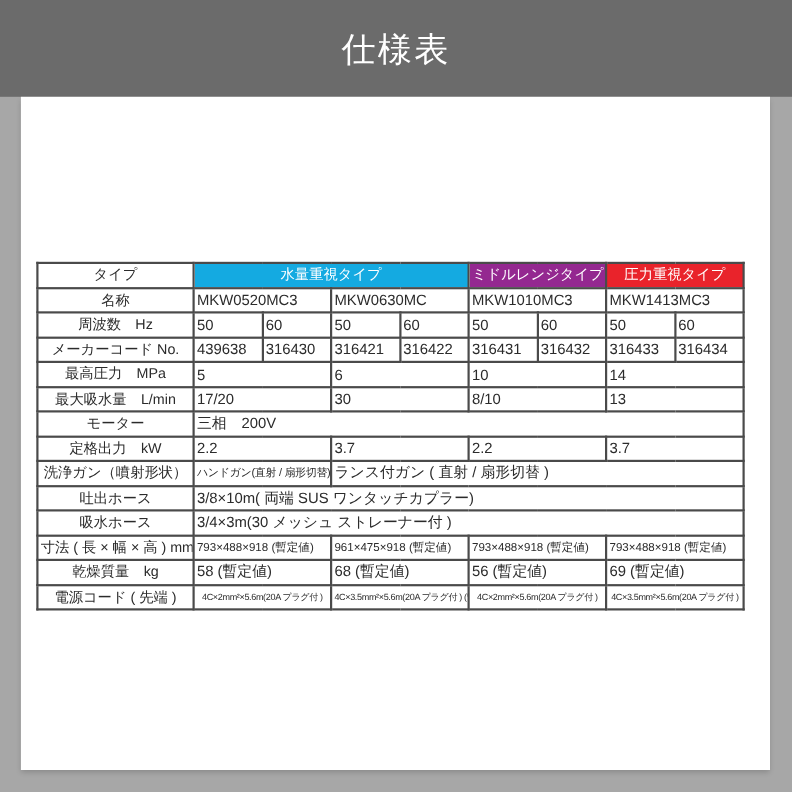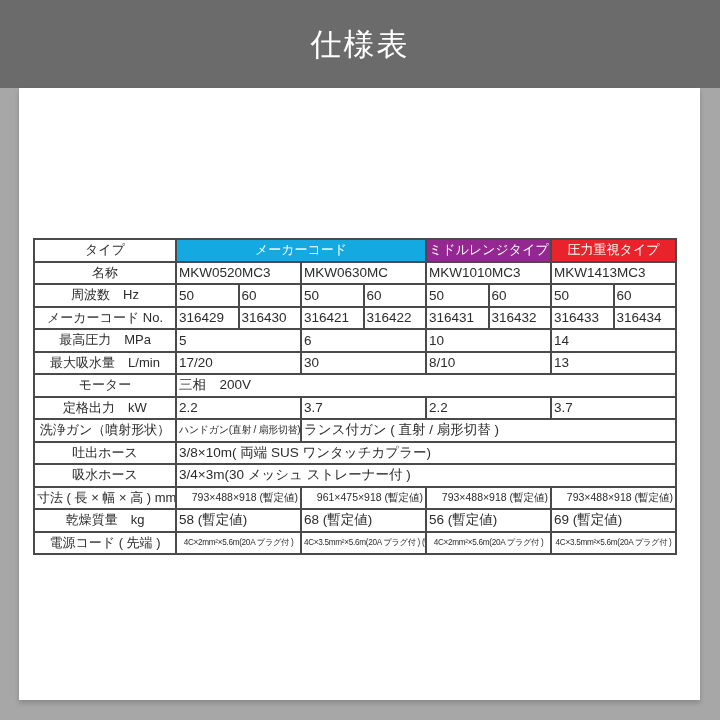--- a/index.html
+++ b/index.html
@@ -24,21 +24,21 @@
     position:absolute;left:14px;top:150px;width:642px;
     border-collapse:collapse;table-layout:fixed;color:#2b2b2b;
   }
   table.spec td{
     border:2px solid #4a4a4a;height:20.5px;padding:0 2px;
     overflow:hidden;white-space:nowrap;vertical-align:middle;
   }
   td.lbl{text-align:center;font-size:13px;padding-left:5px;}
   td.c{font-size:13.5px;}
   td.type{color:#ffffff;font-size:13px;font-weight:500;text-align:center;}
-  td.small{font-size:10.5px;text-align:right;}
+  td.small{font-size:10.5px;text-align:left;}
   td.tiny{font-size:8.2px;letter-spacing:-0.3px;text-align:center;padding:0 1px;}
   td.gun1{font-size:10px;text-align:center;letter-spacing:-0.3px;}
 </style>
 </head>
 <body>
 
 <div class="page" style="background-color: rgb(167, 167, 167);">
 
   <div class="header-bar" style="background-color: rgb(107, 107, 107);">
     <h1 class="page-title">仕様表</h1>
@@ -55,21 +55,21 @@
           <col style="width:62.5px">
         <col style="width:62.5px">
           <col style="width:62.5px">
         <col style="width:62.5px">
           <col style="width:62.5px">
       </colgroup>
       <tbody>
 
         <tr>
           <td class="lbl">タイプ</td>
-          <td class="type" colspan="4" style="background-color: rgb(20, 170, 225);">メーカーコード</td>
+          <td class="type" colspan="4" style="background-color: rgb(20, 170, 225);">水量重視タイプ</td>
           <td class="type" colspan="2" style="background-color: rgb(148, 40, 144);">ミドルレンジタイプ</td>
           <td class="type" colspan="2" style="background-color: rgb(233, 35, 43); margin-top: 46px;">圧力重視タイプ</td>
         </tr>
 
         <tr>
           <td class="lbl">名称</td>
           <td class="c" colspan="2">MKW0520MC3</td>
           <td class="c" colspan="2">MKW0630MC</td>
           <td class="c" colspan="2">MKW1010MC3</td>
           <td class="c" colspan="2">MKW1413MC3</td>
@@ -82,21 +82,21 @@
           <td class="c">50</td>
           <td class="c">60</td>
           <td class="c">50</td>
           <td class="c">60</td>
           <td class="c">50</td>
           <td class="c">60</td>
         </tr>
 
         <tr>
           <td class="lbl">メーカーコード No.</td>
-          <td class="c">316429</td>
+          <td class="c">439638</td>
           <td class="c">316430</td>
           <td class="c">316421</td>
           <td class="c">316422</td>
           <td class="c">316431</td>
           <td class="c">316432</td>
           <td class="c">316433</td>
           <td class="c">316434</td>
         </tr>
 
         <tr>

